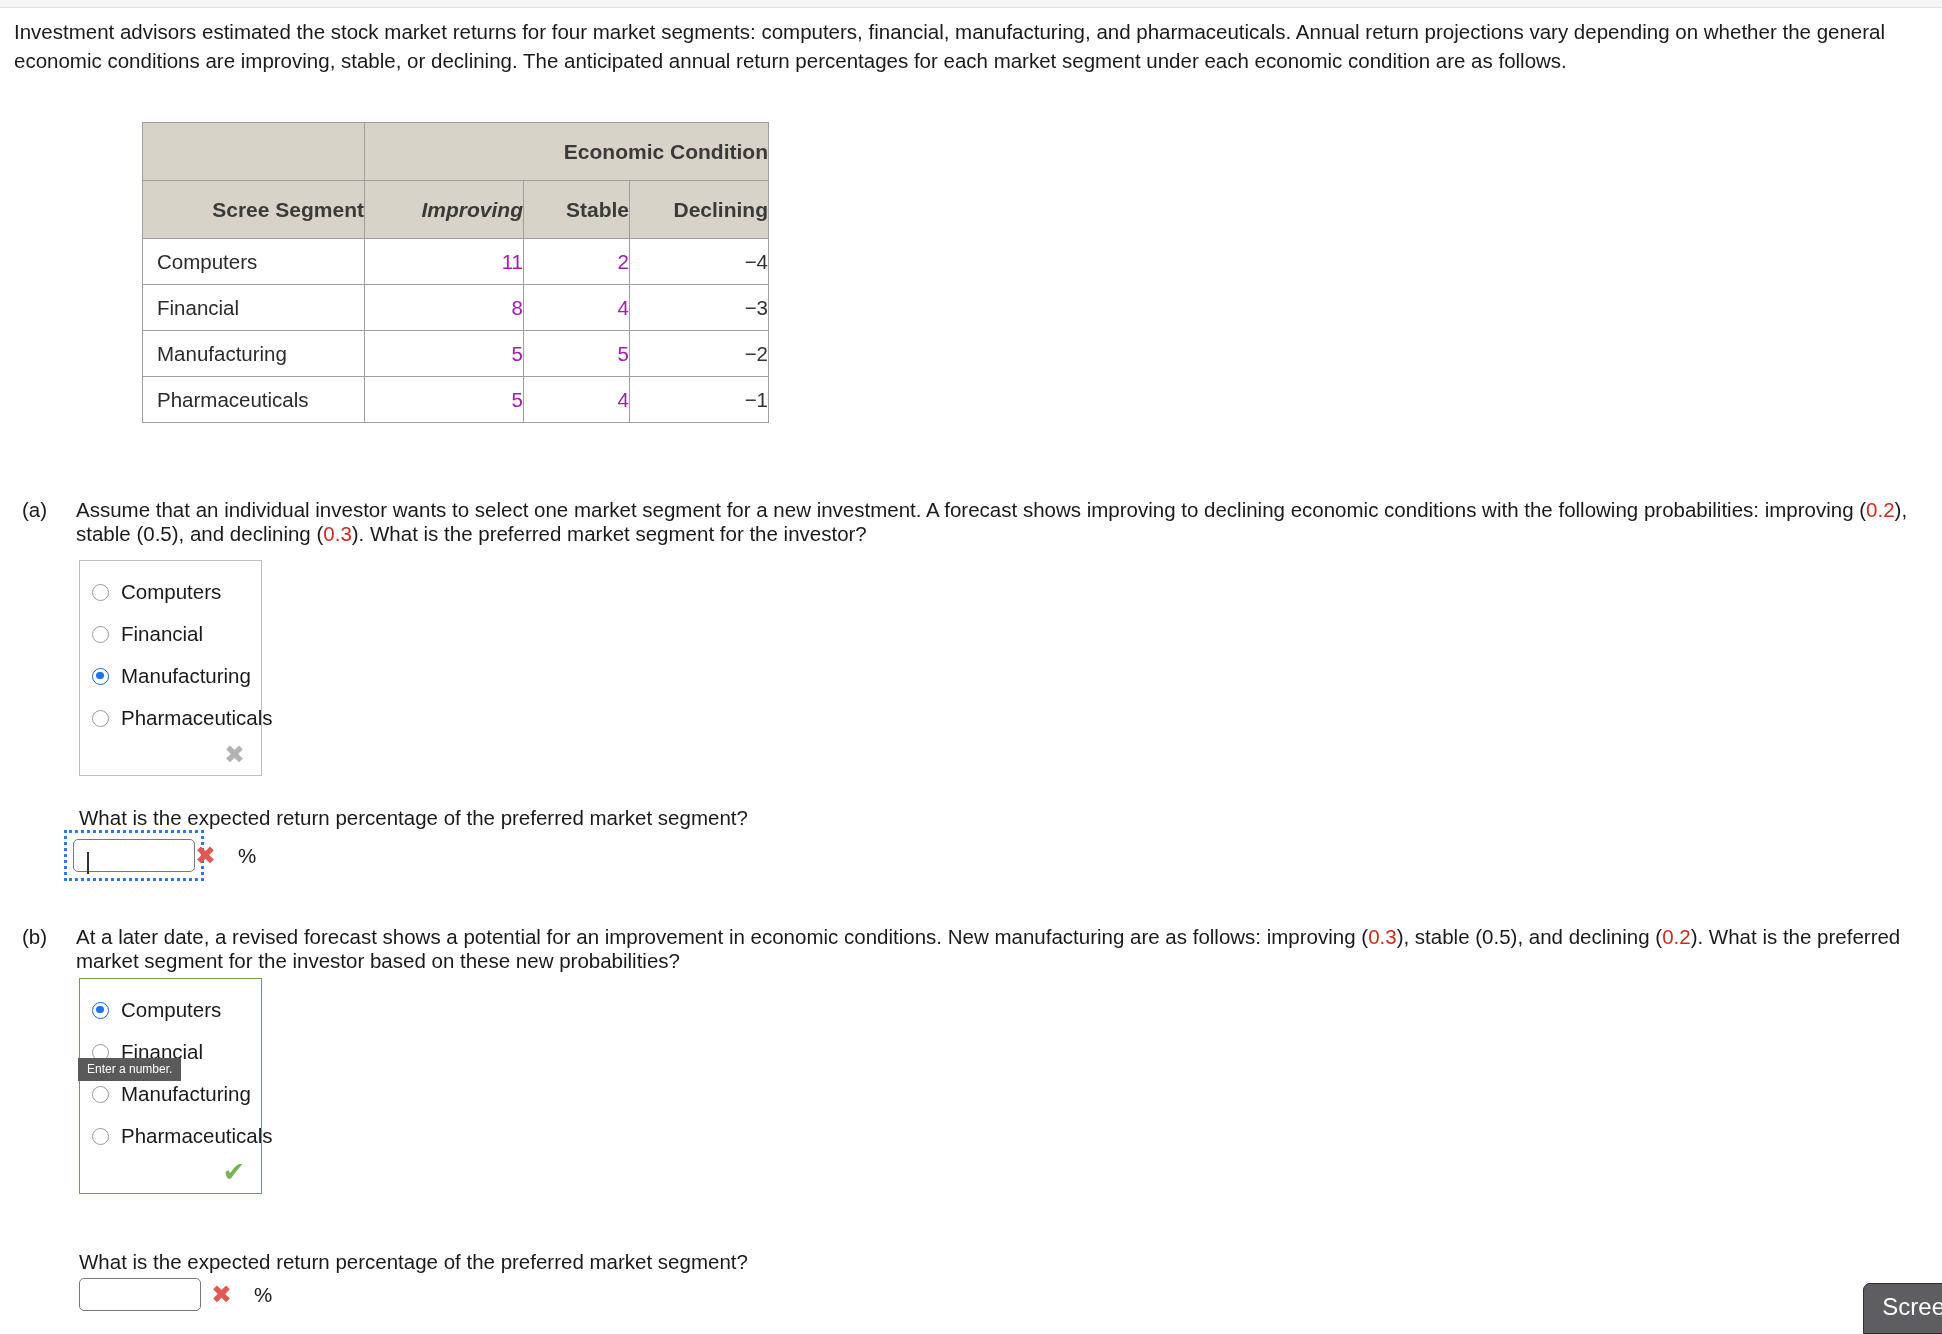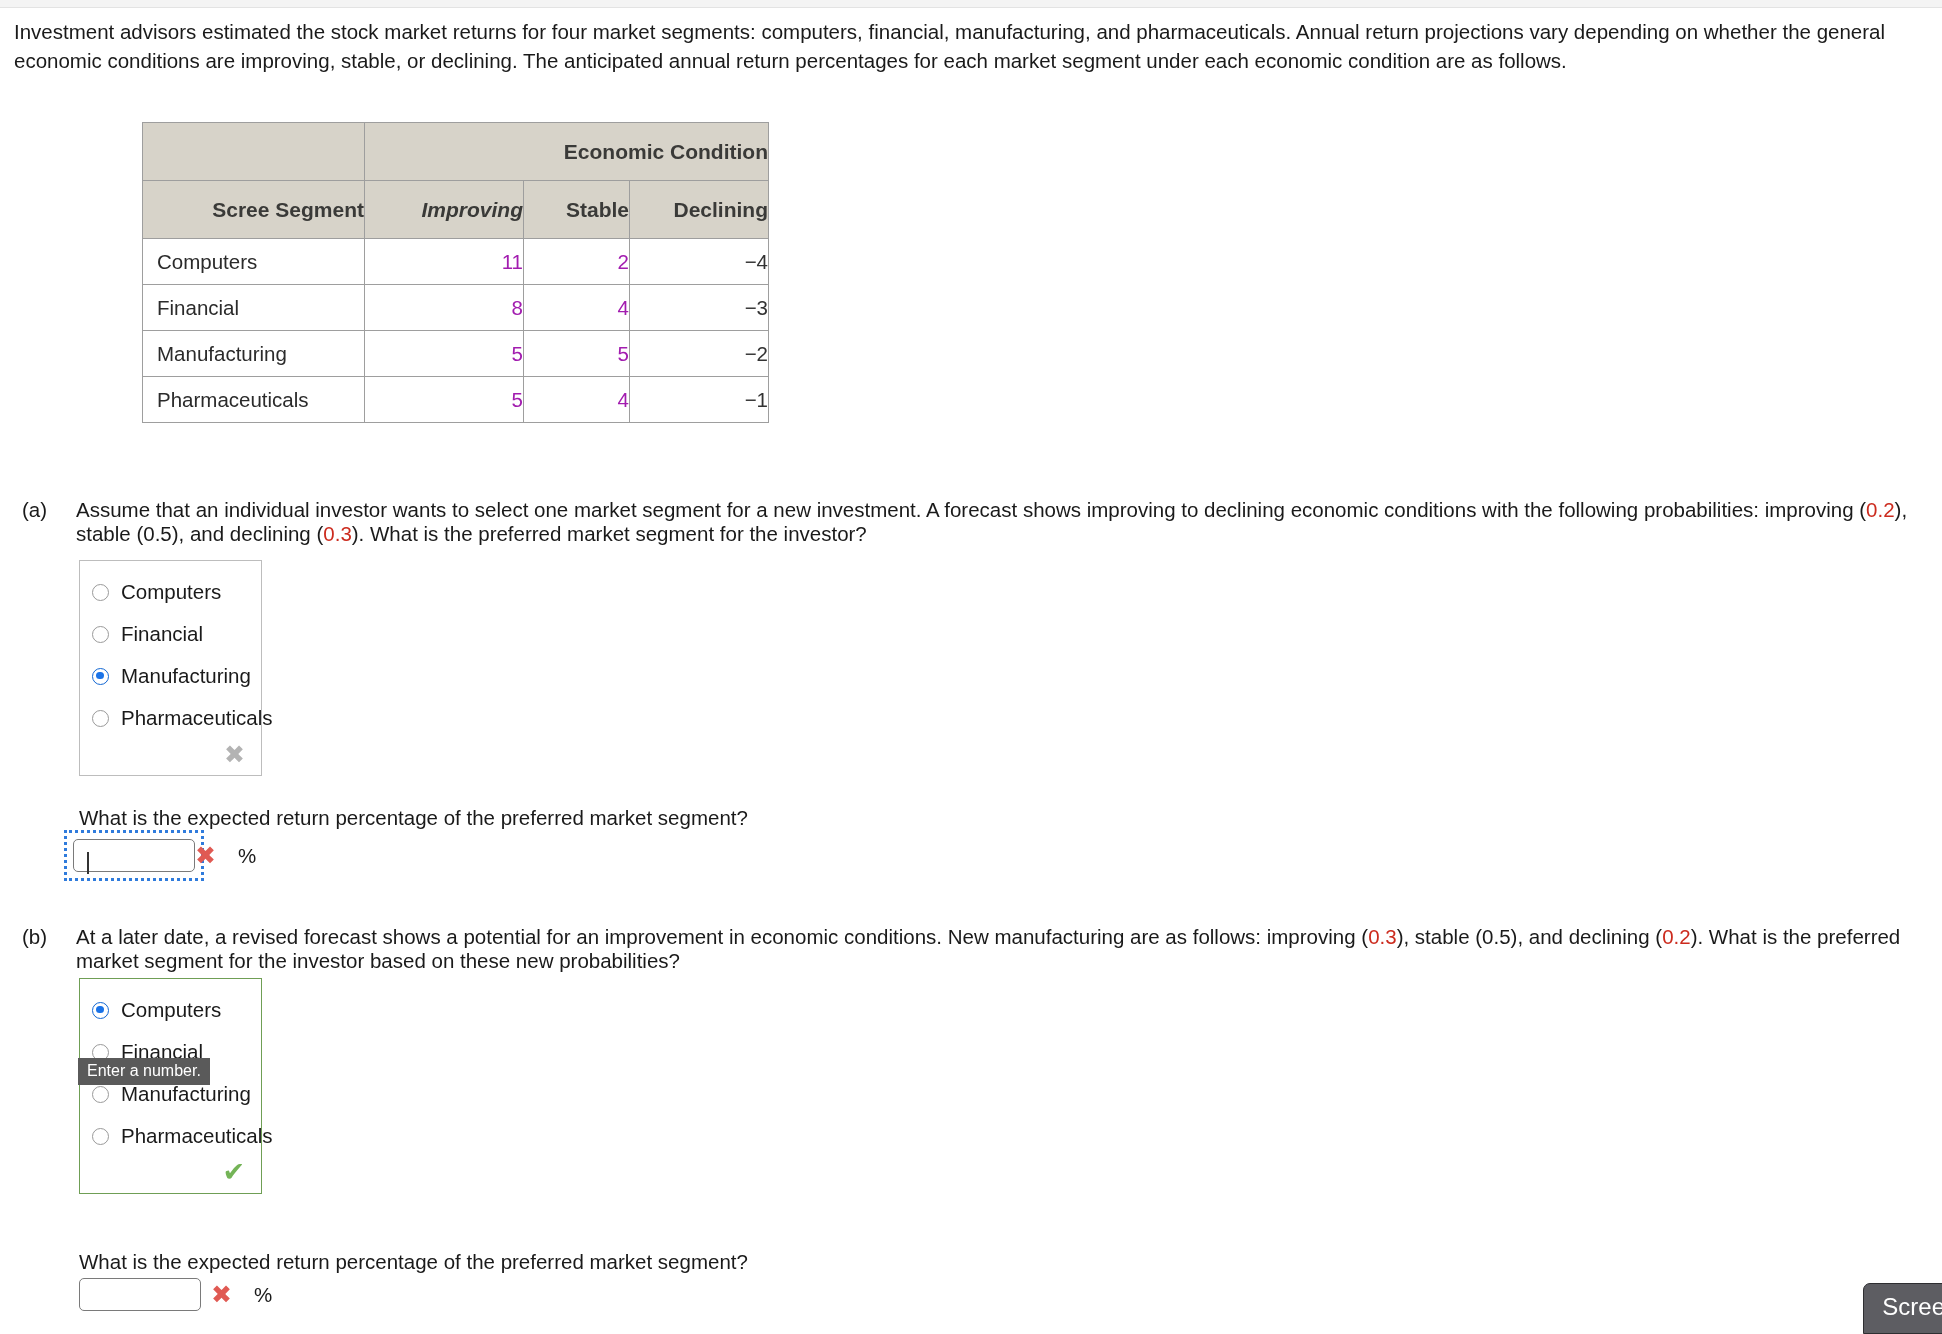--- a/index.html
+++ b/index.html
@@ -148,21 +148,21 @@
   }
   .glyph-x-gray { color: #b3b3b3; font-size: 25px; font-weight: bold; }
   .glyph-x-red  { color: #e05a53; font-size: 25px; font-weight: bold; }
   .glyph-check  { color: #74b457; font-size: 27px; font-weight: bold; }
 
   
   .tooltip {
     position: absolute;
     background: #5a5a5a;
     color: #ffffff;
-    font-size: 16px;
+    font-size: 12px;
     padding: 4px 9px 5px 9px;
     white-space: nowrap;
     z-index: 40;
   }
 
   
   .prompt {
     position: absolute;
     font-size: 20.5px;
     color: #1a1a1a;

